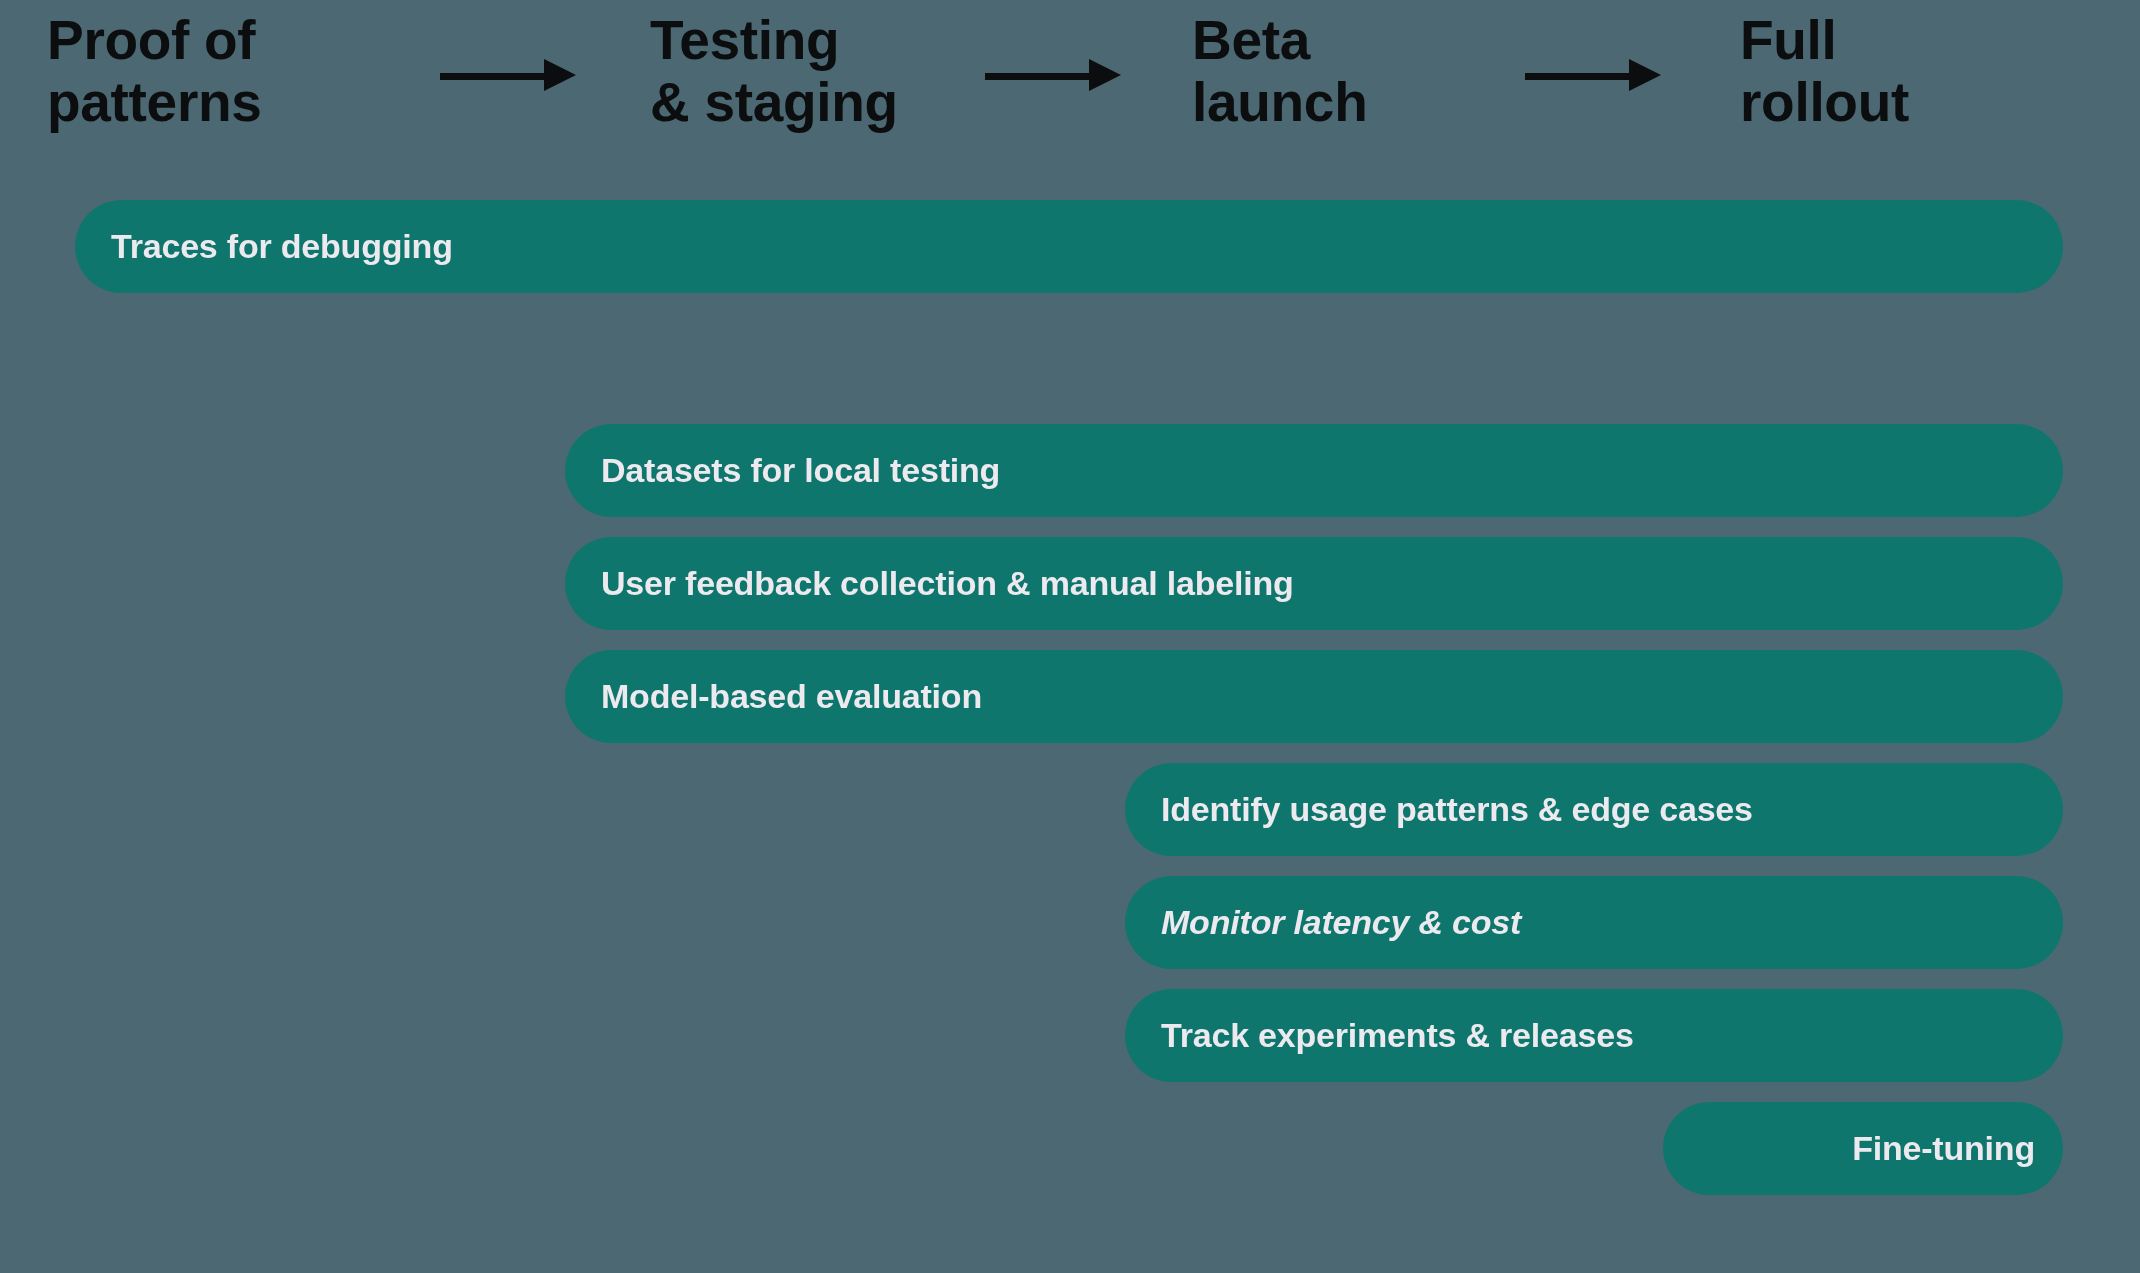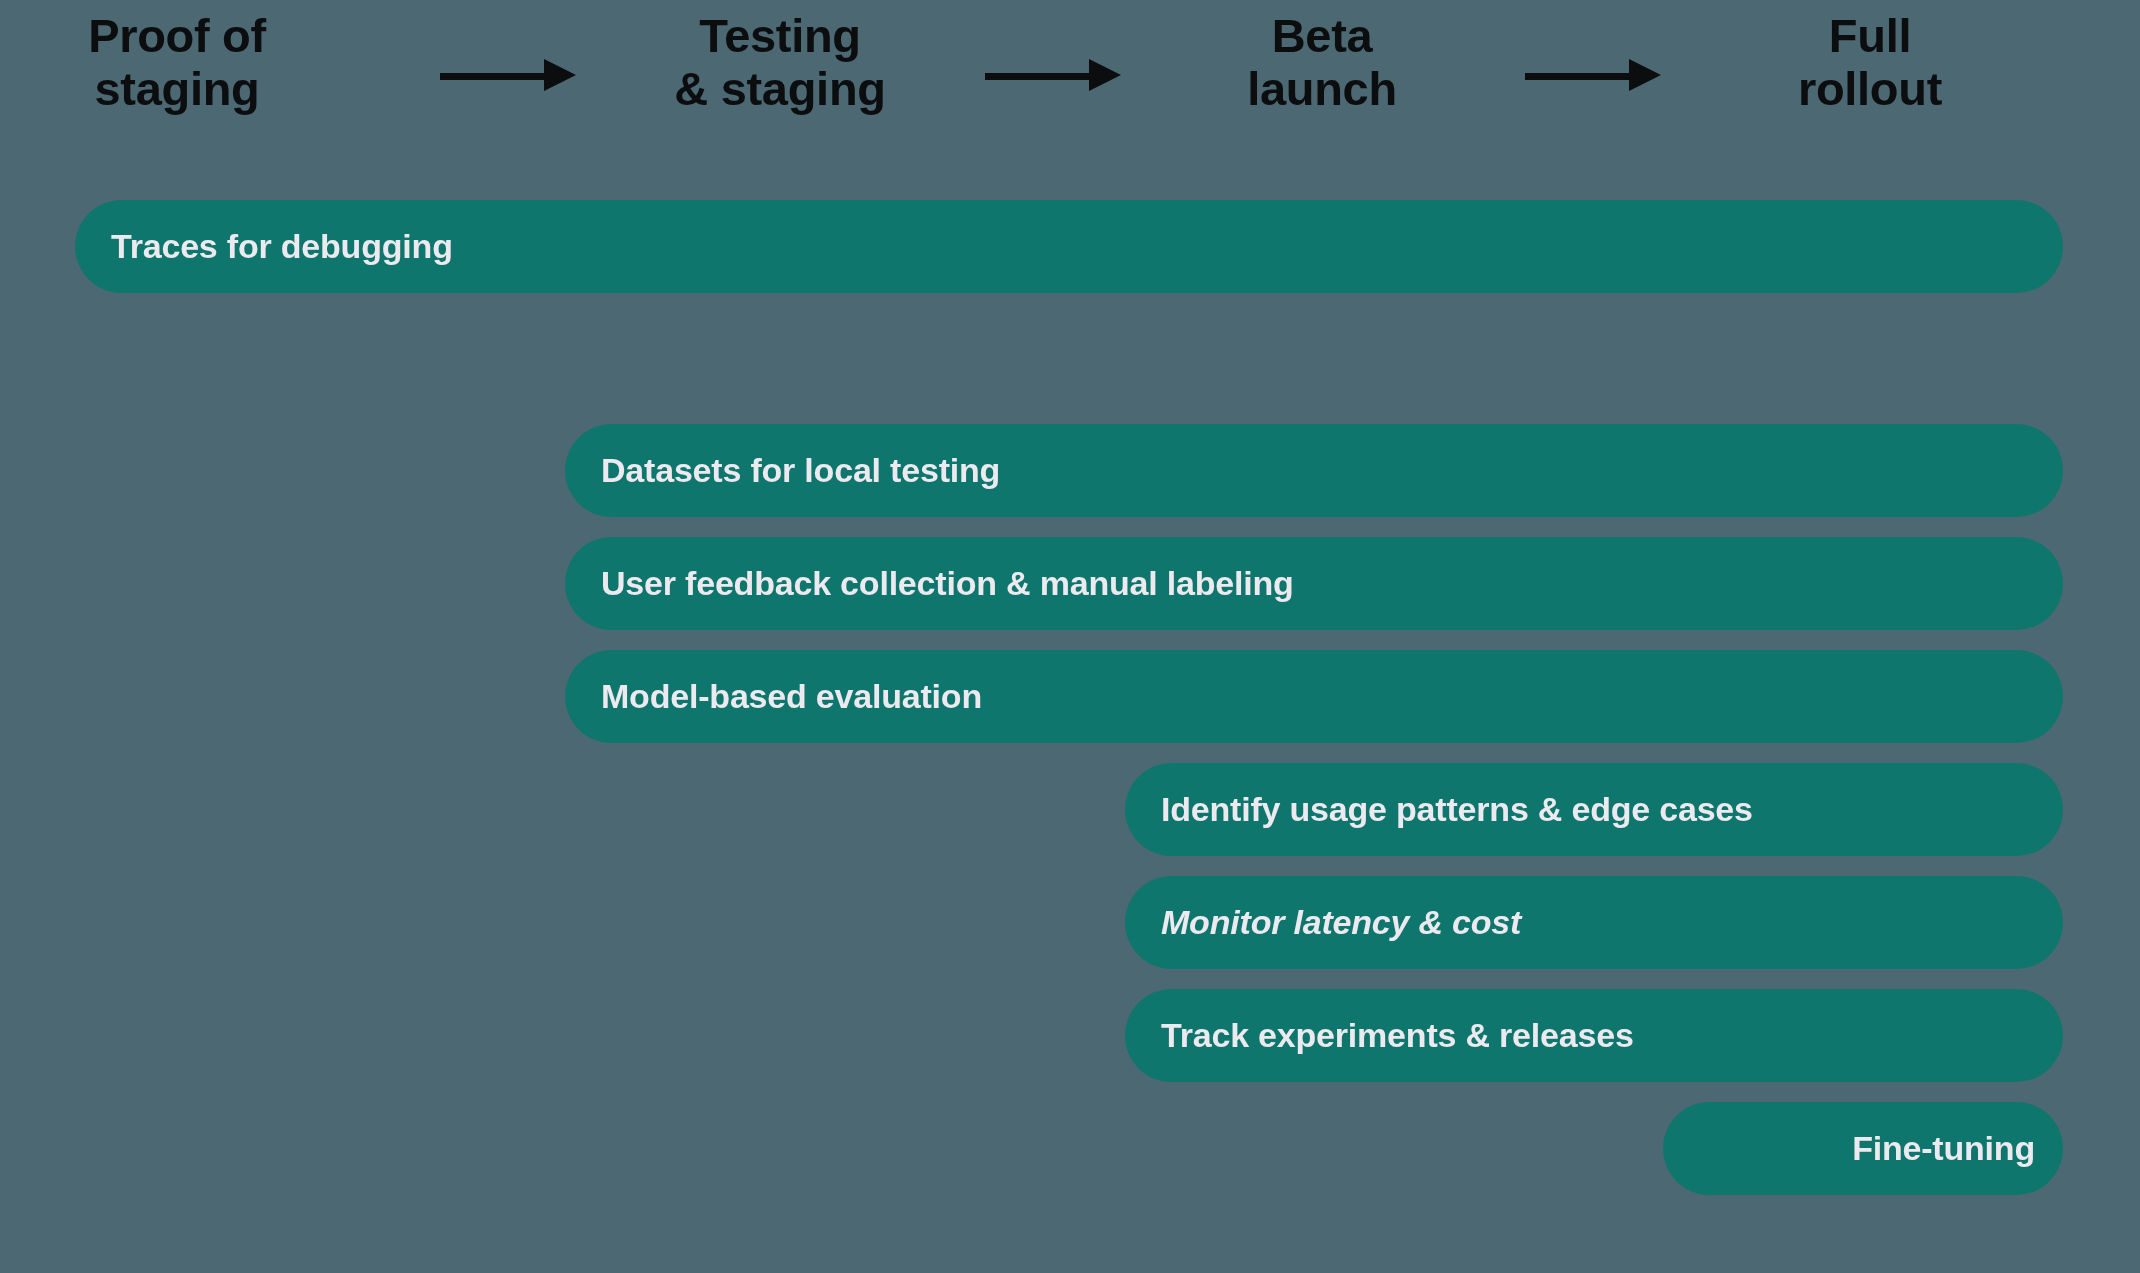--- a/index.html
+++ b/index.html
@@ -24,23 +24,22 @@
     position: absolute;
     left: 0;
     top: 0;
     width: 2140px;
     height: 140px;
   }
   .stage {
     position: absolute;
     top: 10px;
     width: 260px;
-    text-align: center;
     color: #0b0d0e;
-    font-size: 47px;
+    font-size: 55px;
     font-weight: bold;
     line-height: 1.12;
     letter-spacing: -0.3px;
   }
   .stage-line { display: block; white-space: nowrap; }
 
   .arrow {
     position: absolute;
     top: 70px;
     width: 140px;
@@ -93,21 +92,21 @@
 </style>
 </head>
 <body>
 
 <div id="canvas">
 
   <div class="stage-row">
 
     <div class="stage" style="left:47px;">
       <span class="stage-line">Proof of</span>
-      <span class="stage-line">staging</span>
+      <span class="stage-line">patterns</span>
     </div>
 
     <div class="arrow" style="left:440px;">
       <span class="shaft"></span>
       <span class="head"></span>
     </div>
 
     <div class="stage" style="left:650px;">
       <span class="stage-line">Testing</span>
       <span class="stage-line">&amp; staging</span>

